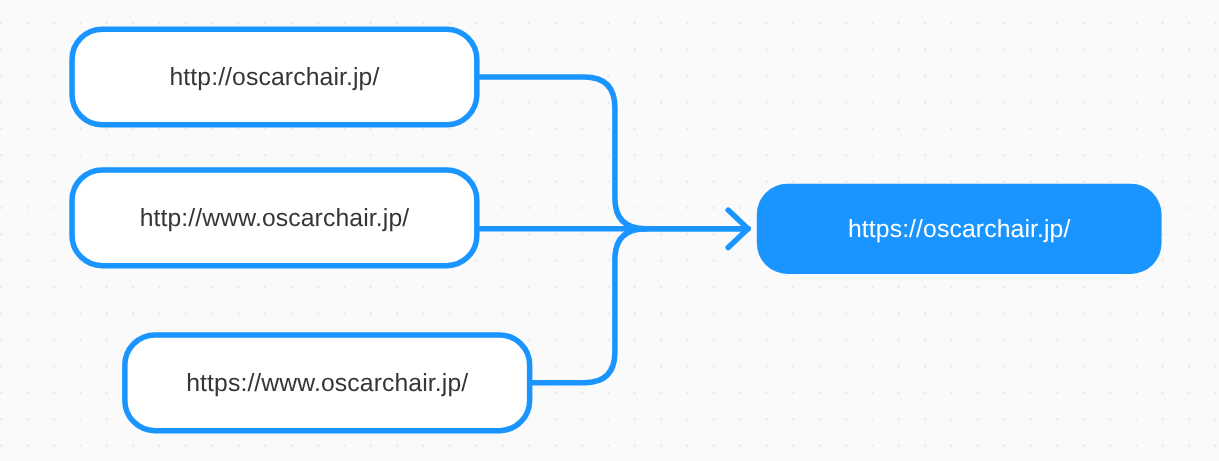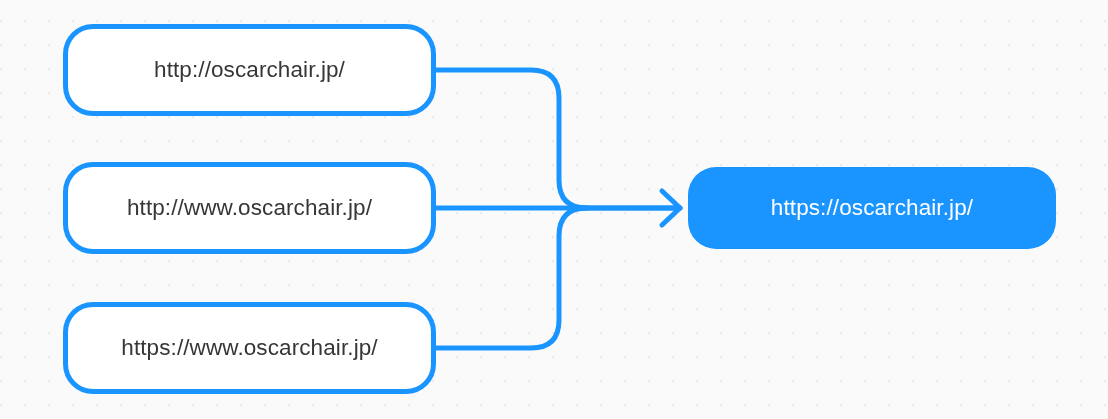--- a/index.html
+++ b/index.html
@@ -56,22 +56,22 @@
   }
 
   .node-source .node-label {
     font-size: 22.5px;
     color: #363636;
     letter-spacing: 0.1px;
     white-space: nowrap;
   }
 
   #node-source-1 { top: 24px; }
-  #node-source-2 { top: 162px; }
-  #node-source-3 { top: 302px; }
+  #node-source-2 { top: 152px; }
+  #node-source-3 { top: 302px; margin-left: 48px; }
 
   .node-target {
     left: 688px;
     top: 167px;
     width: 368px;
     height: 82px;
     background: #1a95ff;
     border: none;
     border-radius: 28px;
     text-align: right;

